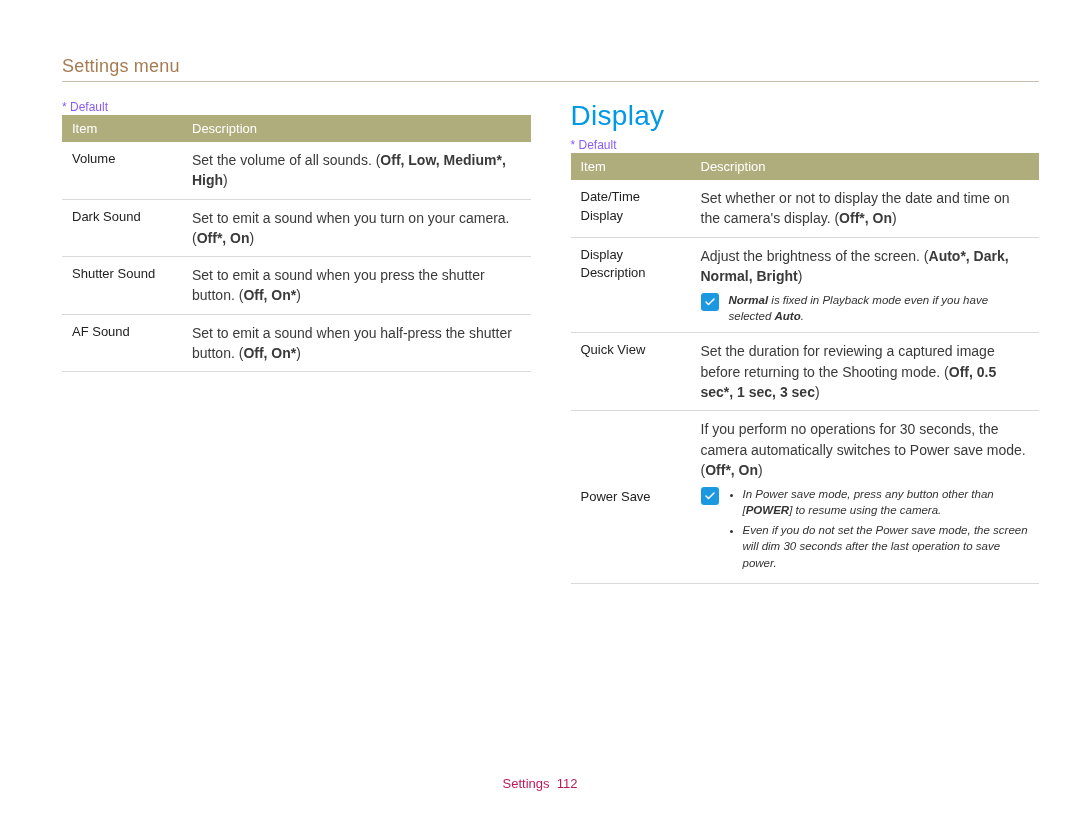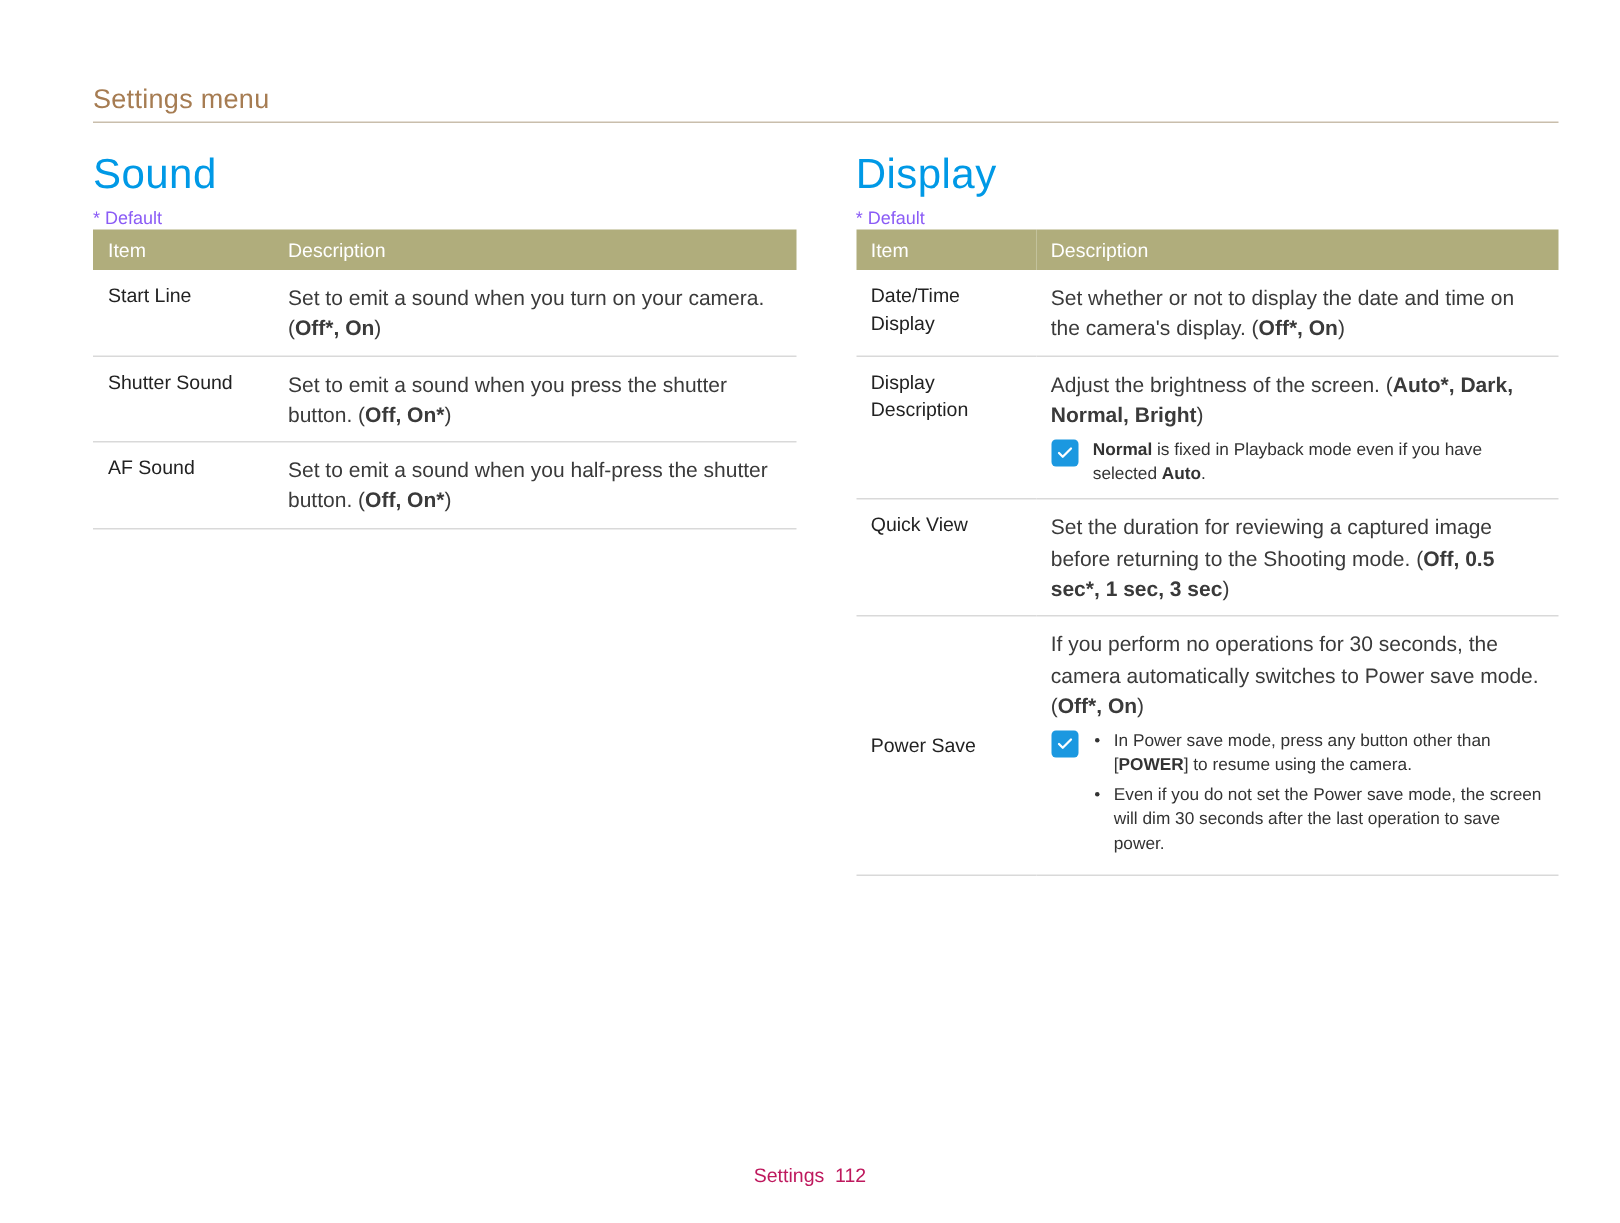--- a/index.html
+++ b/index.html
@@ -104,20 +104,21 @@
     display: flex;
     align-items: center;
     justify-content: center;
     margin-top: 1px;
   }
   .note-icon svg { display:block; }
   .note-text {
     font-size: 11.5px;
     line-height: 1.4;
     color: #333;
+    font-style: italic;
   }
   .note-text ul {
     margin: 0;
     padding-left: 14px;
   }
   .note-text ul li {
     margin-bottom: 4px;
   }
   .footer {
     position: absolute;
@@ -132,32 +133,37 @@
 </head>
 <body>
 
 <div class="page">
   <div class="breadcrumb">Settings menu</div>
   <hr class="hr-top">
 
   <div class="columns">
 
     <div class="col">
-      <h1 class="section-title">Sound</h1>
       <div class="default-note">* Default</div>
       <table class="settings">
         <thead>
           <tr>
             <th>Item</th>
             <th>Description</th>
           </tr>
         </thead>
         <tbody>
           <tr>
-            <td class="item">Start Line</td>
+            <td class="item">Volume</td>
+            <td>
+              <span>Set the volume of all sounds. (</span><span class="bold">Off, Low, Medium*, High</span><span>)</span>
+            </td>
+          </tr>
+          <tr>
+            <td class="item">Dark Sound</td>
             <td>
               <span>Set to emit a sound when you turn on your camera. (</span><span class="bold">Off*, On</span><span>)</span>
             </td>
           </tr>
           <tr>
             <td class="item">Shutter Sound</td>
             <td>
               <span>Set to emit a sound when you press the shutter button. (</span><span class="bold">Off, On*</span><span>)</span>
             </td>
           </tr>

